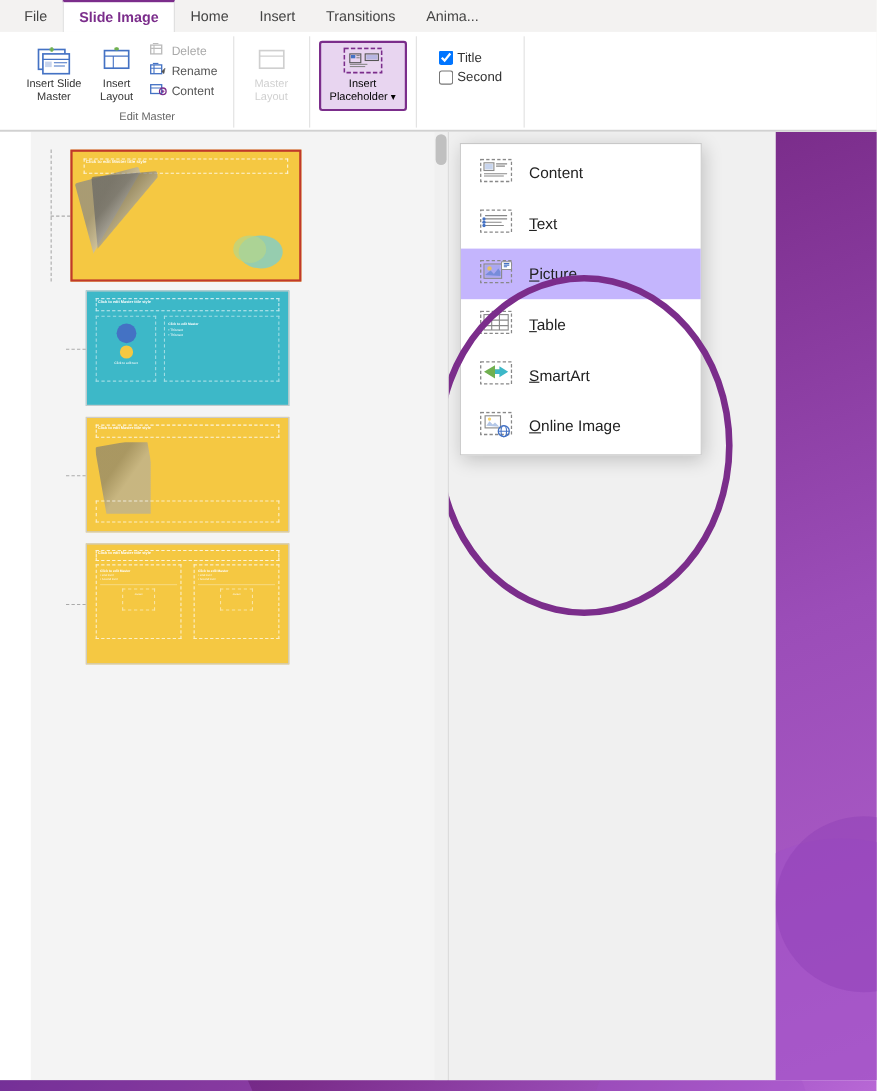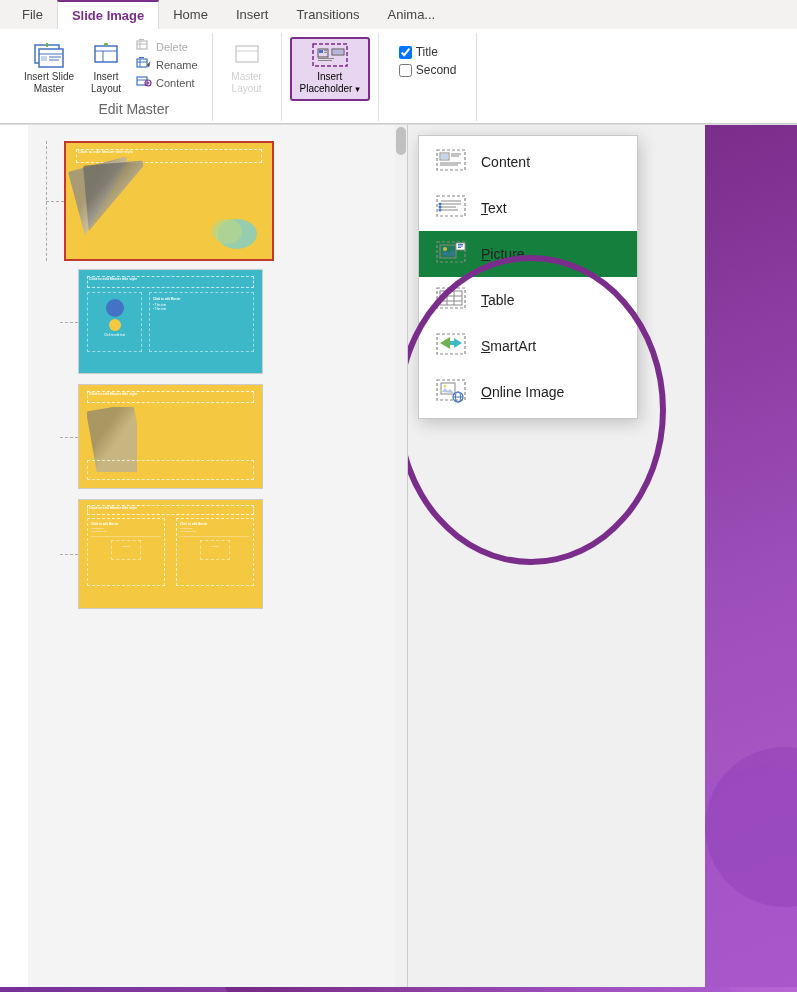--- a/index.html
+++ b/index.html
@@ -6,21 +6,21 @@
     body { font-family: 'Segoe UI', Arial, sans-serif; width: 797px; height: 992px; overflow: hidden; background: #fff; }
 
     
     .ribbon { background: #f3f2f1; border-bottom: 1px solid #ddd; }
     .ribbon-tabs { display: flex; align-items: center; background: #f3f2f1; padding-left: 8px; }
     .ribbon-tab { padding: 6px 14px; font-size: 13px; cursor: pointer; color: #444; }
     .ribbon-tab.active { background: #fff; color: #7b2d8b; font-weight: bold; border-top: 2px solid #7b2d8b; border-left: 1px solid #ddd; border-right: 1px solid #ddd; }
     .ribbon-content { background: #fff; border-bottom: 1px solid #ccc; padding: 4px 8px 2px 8px; display: flex; align-items: stretch; gap: 0; }
     .ribbon-group { display: flex; flex-direction: column; align-items: center; padding: 4px 10px; border-right: 1px solid #e0e0e0; }
     .ribbon-group-inner { display: flex; align-items: flex-start; gap: 4px; flex: 1; }
-    .ribbon-group-label { font-size: 14px; color: #666; margin-top: 2px; text-align: center; padding-left: 48px; }
+    .ribbon-group-label { font-size: 10px; color: #666; margin-top: 2px; text-align: center; padding-left: 48px; }
     .ribbon-btn { display: flex; flex-direction: column; align-items: center; justify-content: flex-end; padding: 4px 6px; cursor: pointer; border-radius: 2px; min-width: 44px; font-size: 11px; color: #333; text-align: center; }
     .ribbon-btn svg { margin-bottom: 2px; }
     .ribbon-btn-small { display: flex; flex-direction: row; align-items: flex-end; padding: 2px 4px; cursor: pointer; border-radius: 2px; font-size: 11px; color: #555; gap: 4px; }
     .ribbon-btn-small.disabled { color: #aaa; cursor: default; }
     .insert-placeholder-btn { border: 2px solid #7b2d8b; border-radius: 3px; background: #e8d5f0; padding: 4px 8px; display: flex; flex-direction: column; align-items: center; cursor: pointer; }
 
     
     .checkbox-group { display: flex; flex-direction: column; gap: 4px; padding: 6px 8px; }
     .checkbox-item { display: flex; align-items: center; gap: 4px; font-size: 12px; color: #333; }
     .checkbox-item input[type=checkbox] { width: 13px; height: 13px; }
@@ -284,21 +284,21 @@
             <line x1="5" y1="12" x2="20" y2="12" stroke="#888" stroke-width="1"></line>
             <line x1="5" y1="15" x2="22" y2="15" stroke="#888" stroke-width="1"></line>
             <circle cx="4" cy="9" r="1.5" fill="#4472c4"></circle>
             <circle cx="4" cy="12" r="1.5" fill="#4472c4"></circle>
             <circle cx="4" cy="15" r="1.5" fill="#4472c4"></circle>
           </svg>
         </div>
         <span><u>T</u>ext</span>
       </div>
 
-      <div class="dropdown-item active-item" style="background:#15803d;">
+      <div class="dropdown-item active-item" style="background:#c4b5fd;">
         <div class="dropdown-item-icon">
           <svg width="30" height="26" viewBox="0 0 30 26">
             <rect x="1" y="1" width="28" height="20" fill="none" stroke="#888" stroke-width="1.2" stroke-dasharray="3,2"></rect>
             <rect x="4" y="4" width="16" height="13" fill="none" stroke="#888" stroke-width="1"></rect>
             <rect x="5" y="5" width="14" height="11" fill="#4472c4" opacity="0.2"></rect>
             <path d="M5 14 L10 10 L13 13 L17 8 L19 11 L19 15 Z" fill="#4472c4" opacity="0.5"></path>
             <circle cx="9" cy="8" r="2" fill="#f5c842" opacity="0.8"></circle>
             <rect x="20" y="2" width="9" height="7" fill="white" stroke="#888" stroke-width="0.8"></rect>
             <line x1="22" y1="3.5" x2="27" y2="3.5" stroke="#4472c4" stroke-width="1"></line>
             <line x1="22" y1="5" x2="27" y2="5" stroke="#4472c4" stroke-width="1"></line>

